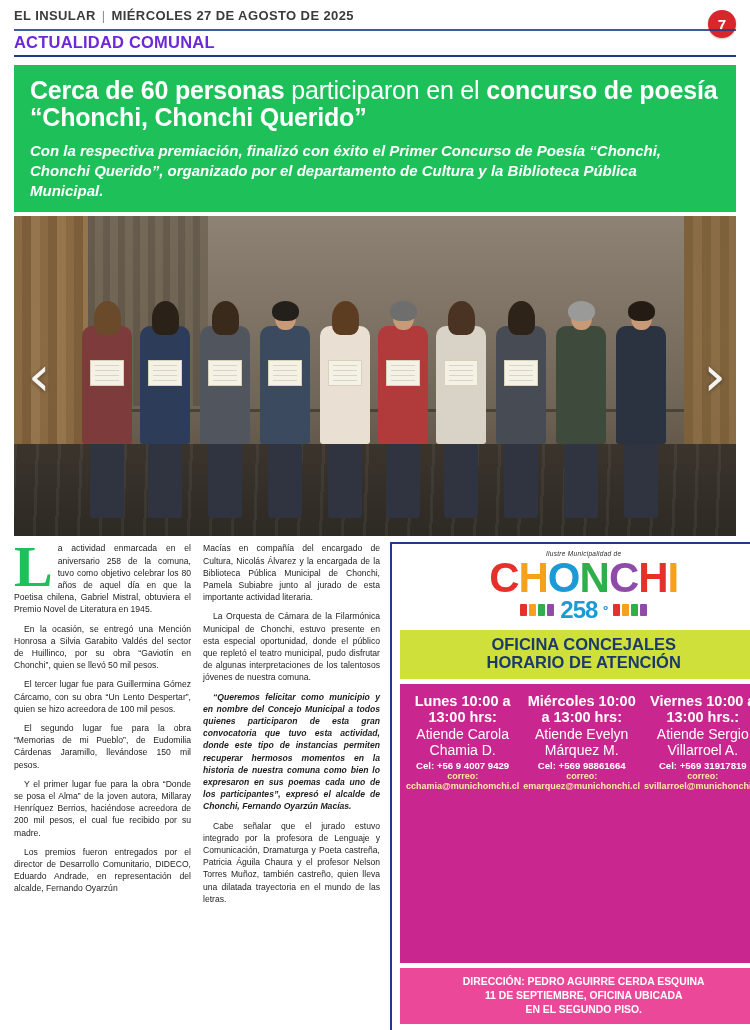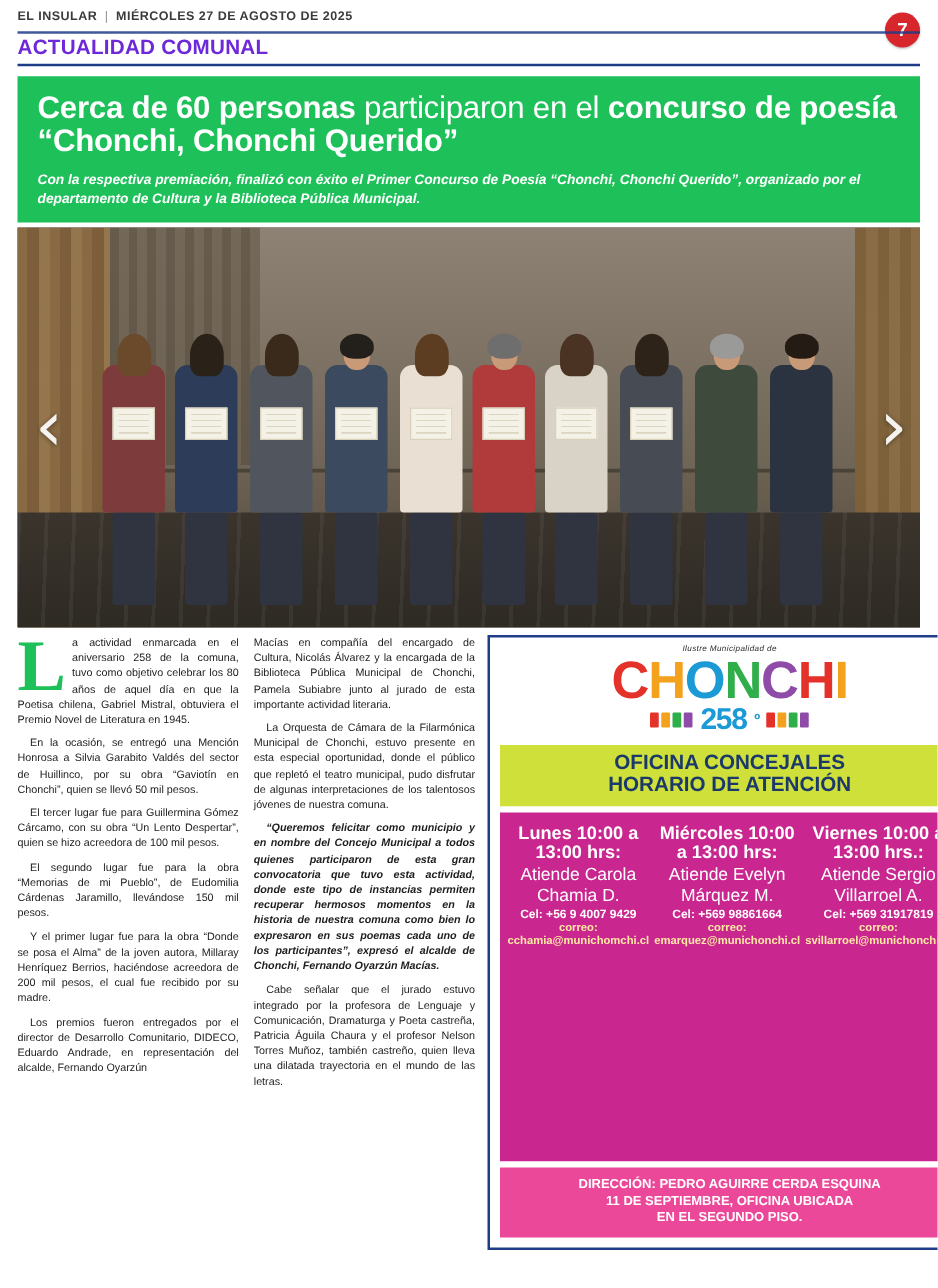--- a/index.html
+++ b/index.html
@@ -13,21 +13,21 @@
     overflow: hidden;
   }
   .page {
     position: absolute; inset: 0;
     padding: 8px 14px 6px 14px;
   }
 
   
   .masthead {
     display: flex; align-items: center; gap: 6px;
-    font-size: 10px; letter-spacing: .4px;
+    font-size: 13px; letter-spacing: .4px;
     color: #3b3b3b; font-weight: 700;
     padding-bottom: 4px;
   }
   .masthead .sep { color: #8f8f8f; font-weight: 400; }
   .masthead-rule {
     height: 2px; background: #1f3c88; opacity: .85;
     margin: 2px 0 0 0;
   }
   .section-bar {
     display: flex; align-items: flex-end; justify-content: space-between;
@@ -53,21 +53,21 @@
     background: #1ec05a;
     color: #ffffff;
     padding: 12px 16px 12px 16px;
   }
   .headline {
     font-size: 25px; line-height: 1.08; letter-spacing: -0.2px;
     margin: 0 0 10px 0; font-weight: 400;
   }
   .headline b { font-weight: 800; }
   .kicker {
-    font-size: 11px; line-height: 1.32; font-style: italic;
+    font-size: 15px; line-height: 1.32; font-style: italic;
     font-weight: 700; color: #ffffff;
     max-width: 660px;
   }
 
   
   .photo-wrap {
     position: relative;
     height: 320px;
     margin-top: 4px;
     overflow: hidden;

